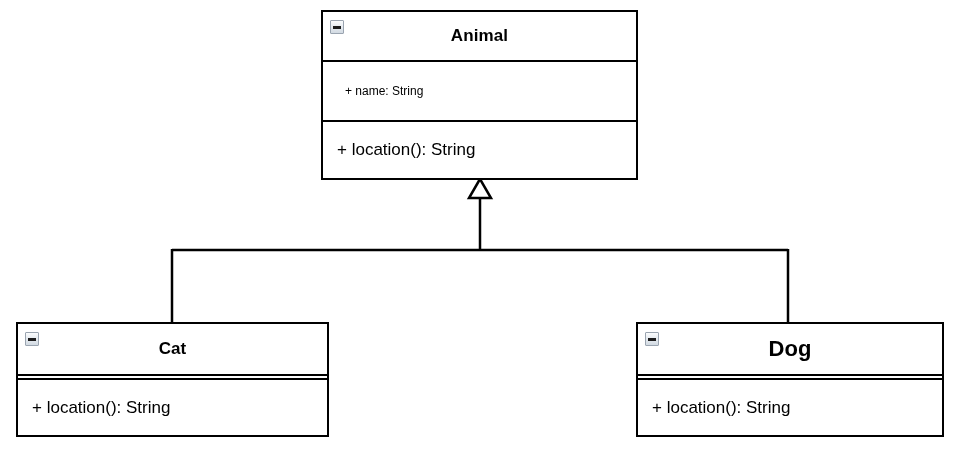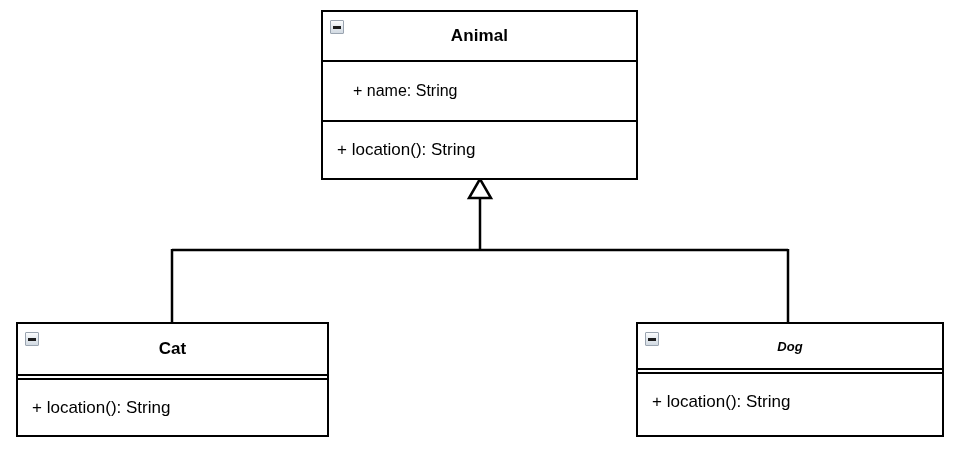--- a/index.html
+++ b/index.html
@@ -82,40 +82,40 @@
     background: #1c1c1c;
   }
   
   #class-animal {
     left: 321px;
     top: 10px;
     width: 317px;
     height: 170px;
   }
   #class-animal .uml-title { height: 48px; font-size: 17px; border-radius: 14px; }
-  #class-animal .attrs  { height: 60px; padding-left: 30px; font-size: 16px; }
+  #class-animal .attrs  { height: 60px; padding-left: 22px; font-size: 12px; }
   #class-animal .ops    { height: 58px; padding-left: 14px; font-size: 17px; }
   
   #class-cat {
     left: 16px;
     top: 322px;
     width: 313px;
     height: 115px;
   }
   #class-cat .uml-title { height: 50px; font-size: 17px; }
   #class-cat .attrs  { height: 4px; }
   #class-cat .ops    { height: 57px; padding-left: 14px; font-size: 17px; }
   
   #class-dog {
     left: 636px;
     top: 322px;
     width: 308px;
     height: 115px;
   }
-  #class-dog .uml-title { height: 44px; font-size: 13px; font-style: italic; }
+  #class-dog .uml-title { height: 50px; font-size: 22px; }
   #class-dog .attrs  { height: 4px; }
   #class-dog .ops    { height: 57px; padding-left: 14px; font-size: 17px; }
 
   .icon-pos { left: 7px; top: 8px; }
 </style>
 </head>
 <body>
 
 <div id="canvas">
 

